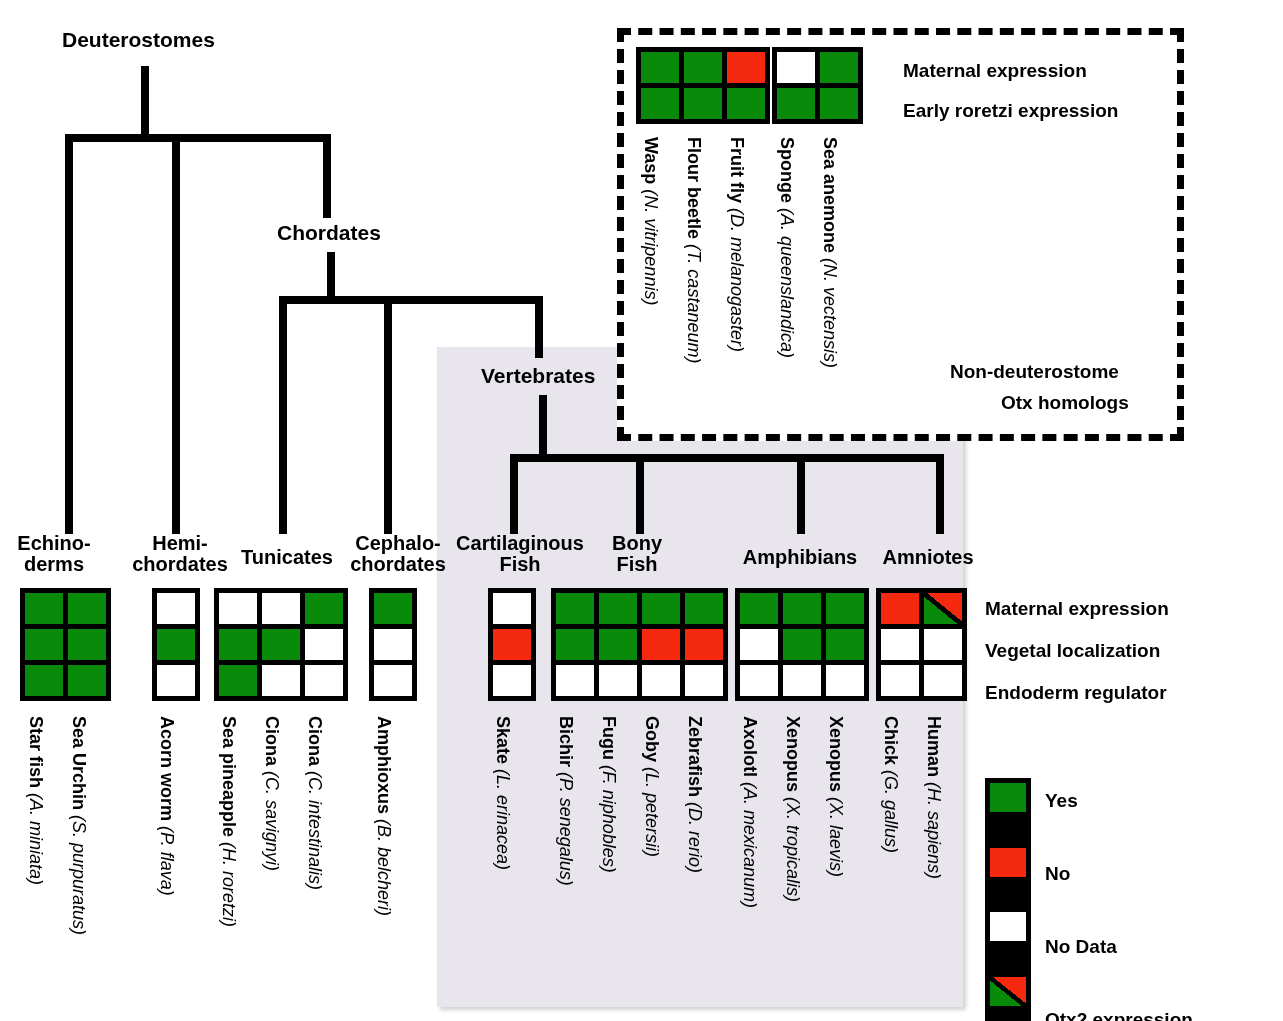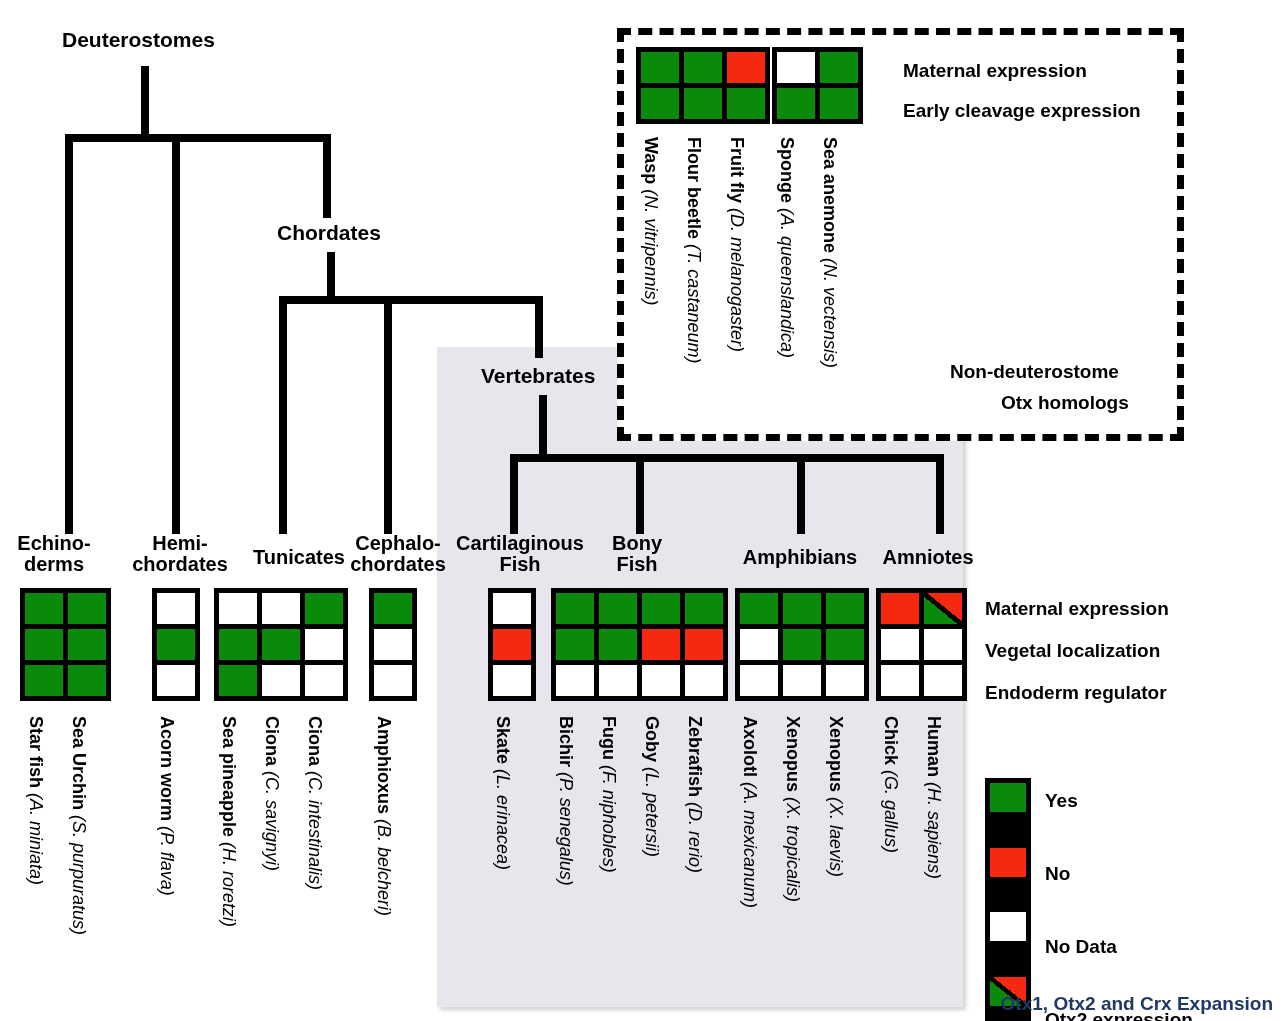--- a/index.html
+++ b/index.html
@@ -176,21 +176,21 @@
   <div class="tline" style="left:797px;top:454px;width:8px;height:80px;"></div>
 
   <div class="tline" style="left:936px;top:454px;width:8px;height:80px;"></div>
 
   <div class="clade" style="left:62px;top:28px;">Deuterostomes</div>
   <div class="clade" style="left:277px;top:221px;">Chordates</div>
   <div class="clade" style="left:481px;top:364px;">Vertebrates</div>
 
   <div id="dashed-box"></div>
   <div class="dash-label" style="left:903px;top:60px;">Maternal expression</div>
-  <div class="dash-label" style="left:903px;top:100px;">Early cleavage expression</div>
+  <div class="dash-label" style="left:903px;top:100px;">Early roretzi expression</div>
   <div class="dash-label" style="left:950px;top:361px;">Non-deuterostome</div>
   <div class="dash-label" style="left:1001px;top:392px;text-align:right;">Otx homologs</div>
 
   <div class="grid" id="dgrid-0" style="left:636px;top:47px;grid-template-columns:repeat(3,38px);grid-template-rows:repeat(2,31px);">
       <div class="cell yes"></div>
       <div class="cell yes"></div>
       <div class="cell no"></div>
       <div class="cell yes"></div>
       <div class="cell yes"></div>
       <div class="cell yes"></div>
@@ -209,21 +209,21 @@
   <div class="vlab" id="dvlab-1-1" style="left:840px;top:137px;"><b>Sea anemone</b> <i>(N. vectensis)</i></div>
 
   <div class="group" style="left:0;top:533px;width:108px;">
     <div>Echino-</div>
     <div>derms</div>
   </div>
   <div class="group" style="left:126px;top:533px;width:108px;">
     <div>Hemi-</div>
     <div>chordates</div>
   </div>
-  <div class="group" style="left:240px;top:547px;width:118px;">
+  <div class="group" style="left:228px;top:547px;width:118px;">
     <div>Tunicates</div>
     <div></div>
   </div>
   <div class="group" style="left:340px;top:533px;width:116px;">
     <div>Cephalo-</div>
     <div>chordates</div>
   </div>
   <div class="group" style="left:452px;top:533px;width:136px;">
     <div>Cartilaginous</div>
     <div>Fish</div>
@@ -340,15 +340,14 @@
         <div class="cell split"></div>
       </div>
     <div id="legend-key-labels">
         <div>Yes</div>
         <div>No</div>
         <div>No Data</div>
         <div>Otx2 expression</div>
       </div>
   </div>
 
-  <div id="vert-panel-caption">Otx1, Otx2 and Crx Expansion</div>
 
 </div>
 
 </body></html>

